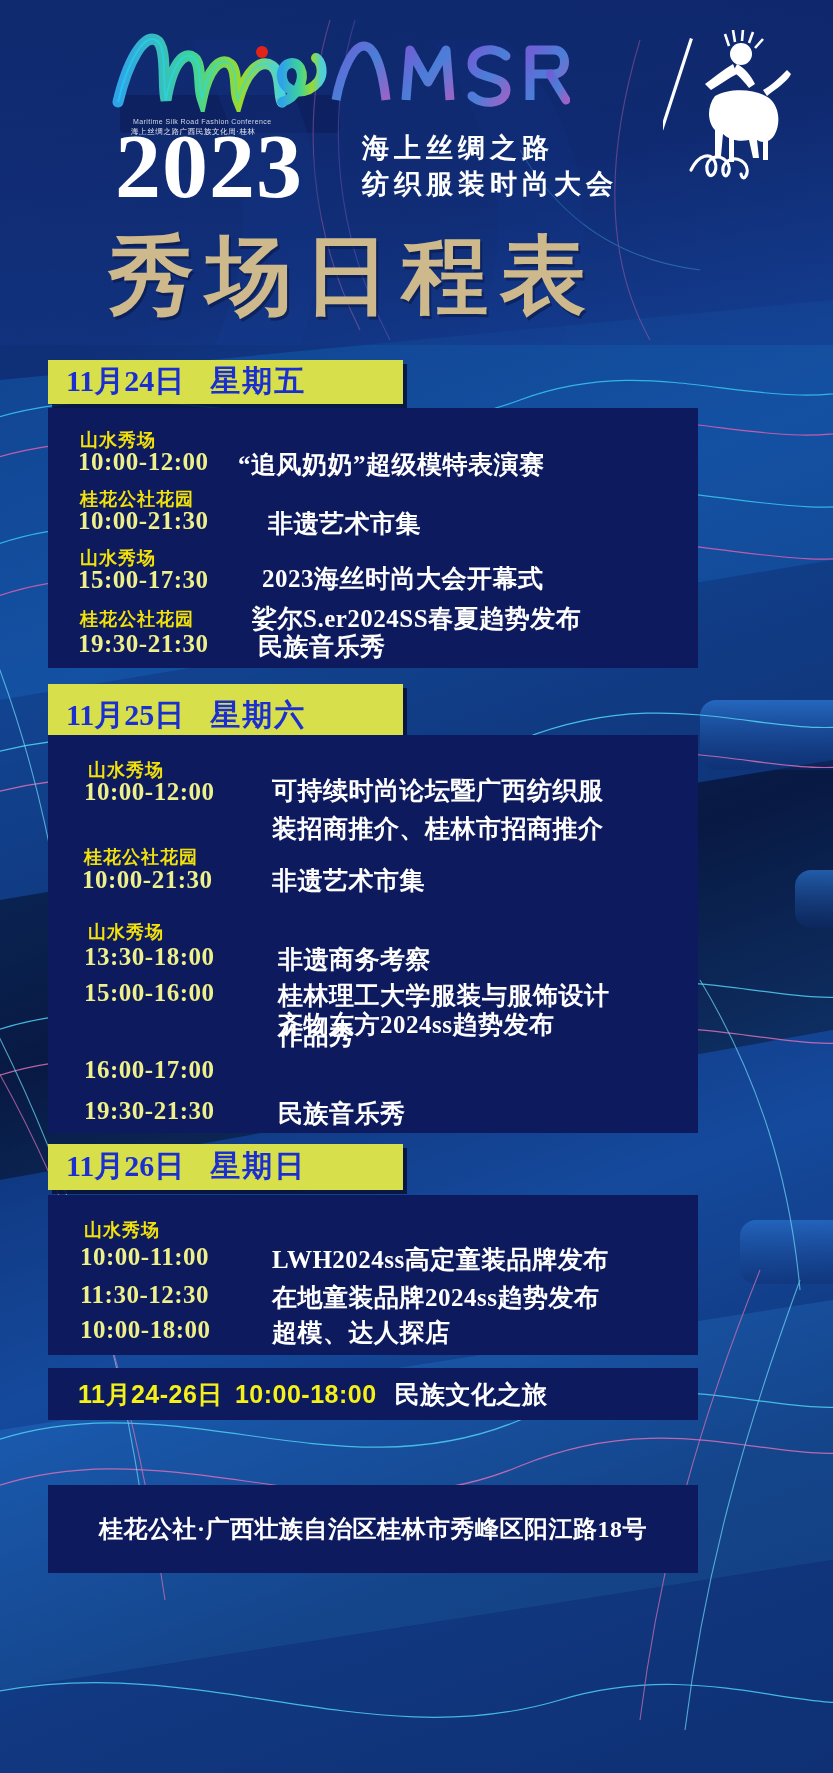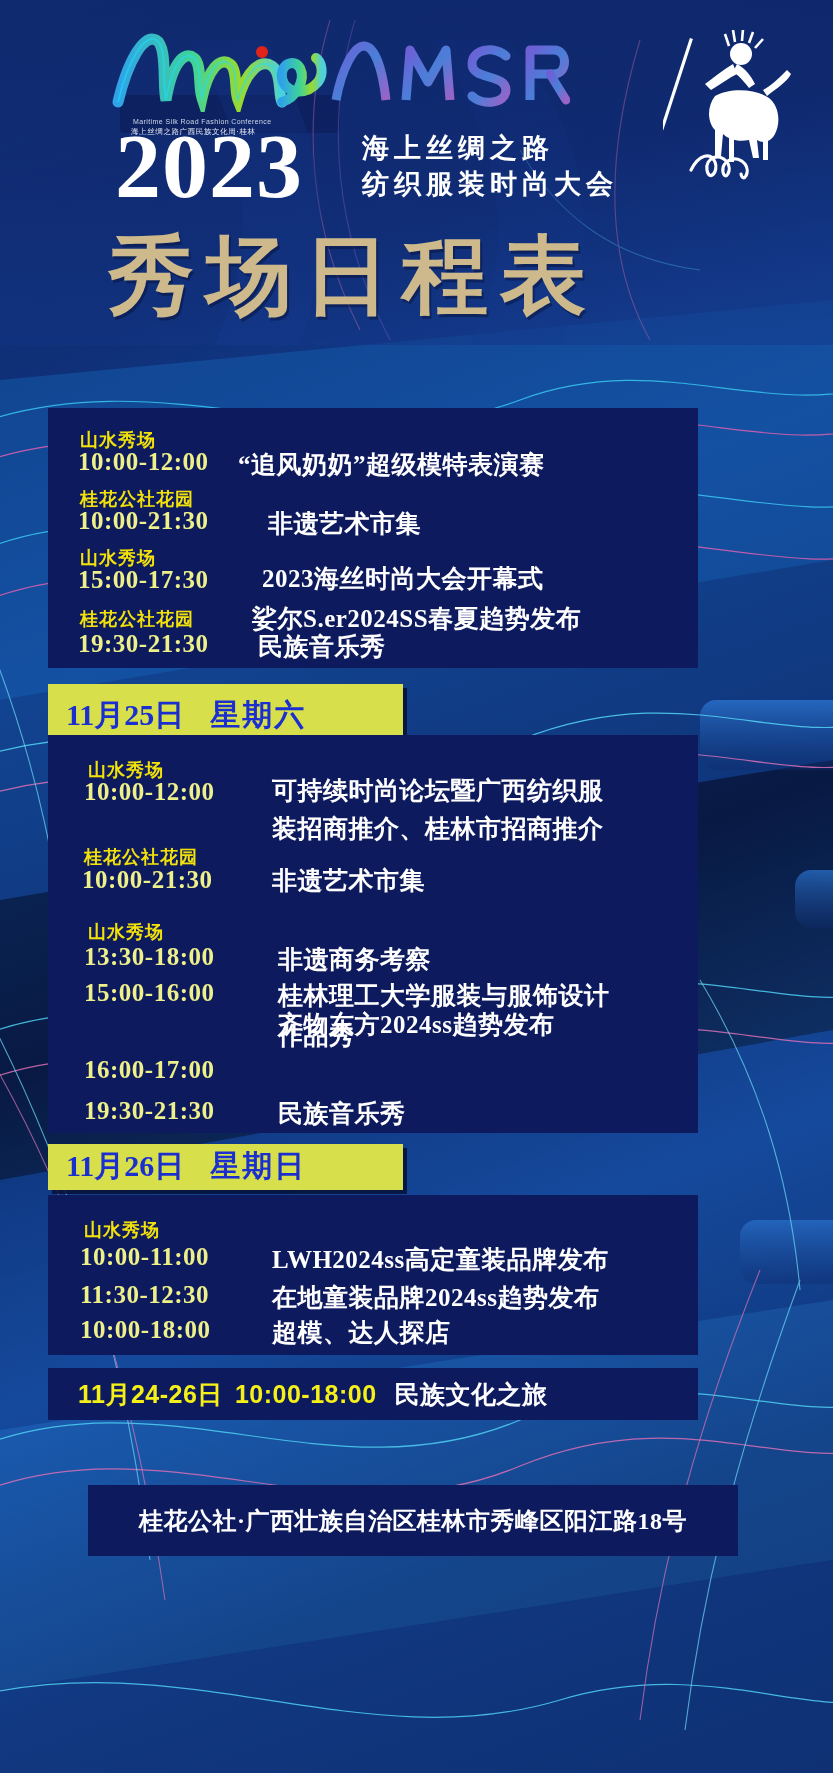--- a/index.html
+++ b/index.html
@@ -297,20 +297,24 @@
     <div class="tagline">
       <div>海上丝绸之路</div>
       <div>纺织服装时尚大会</div>
     </div>
 
     <div class="big-title">秀场日程表</div>
   </div>
 
   <div style="position:absolute;inset:0;z-index:3">
 
+    <div class="day-tab" style="left:48px; top:360px; width:355px; height:44px;">
+      <span class="d-date">11月24日</span>
+      <span class="d-week">星期五</span>
+    </div>
 
     <div class="panel" style="left:48px; top:408px; width:650px; height:260px;">
     </div>
     <div>
       <div class="venue" style="left:80px; top:428px;">山水秀场</div>
       <div class="time" style="left:78px; top:448px;">10:00-12:00</div>
       <div class="evt" style="left:238px; top:448px;">“追风奶奶”超级模特表演赛</div>
 
       <div class="venue" style="left:80px; top:487px;">桂花公社花园</div>
       <div class="time" style="left:78px; top:507px;">10:00-21:30</div>
@@ -377,18 +381,18 @@
       <div class="evt" style="left:272px; top:1316px;">超模、达人探店</div>
     </div>
 
     <div class="tour-bar" style="left:48px; top:1368px; width:650px; height:52px;">
       <span class="t-txt">11月24-26日</span>
       <span class="t-txt" style="margin-left:12px;">10:00-18:00</span>
       <span class="t-txt t-name" style="margin-left:18px;">民族文化之旅</span>
     </div>
 
 
-    <div class="addr-panel" style="left:48px; top:1485px; width:650px; height:71px;margin-left:40px;">
+    <div class="addr-panel" style="left:48px; top:1485px; width:650px; height:88px;">
       <span class="a-txt">桂花公社·广西壮族自治区桂林市秀峰区阳江路18号</span>
     </div>
 
   </div>
 </div>
 
 </body></html>

